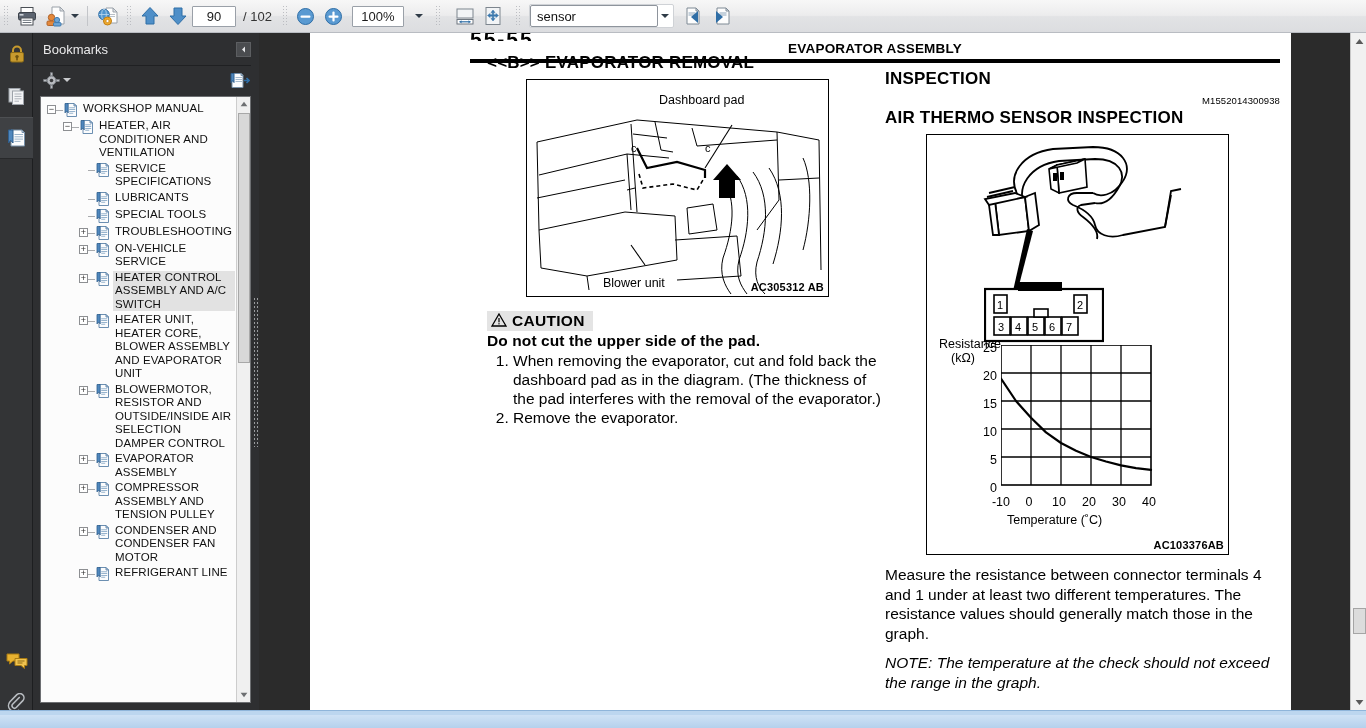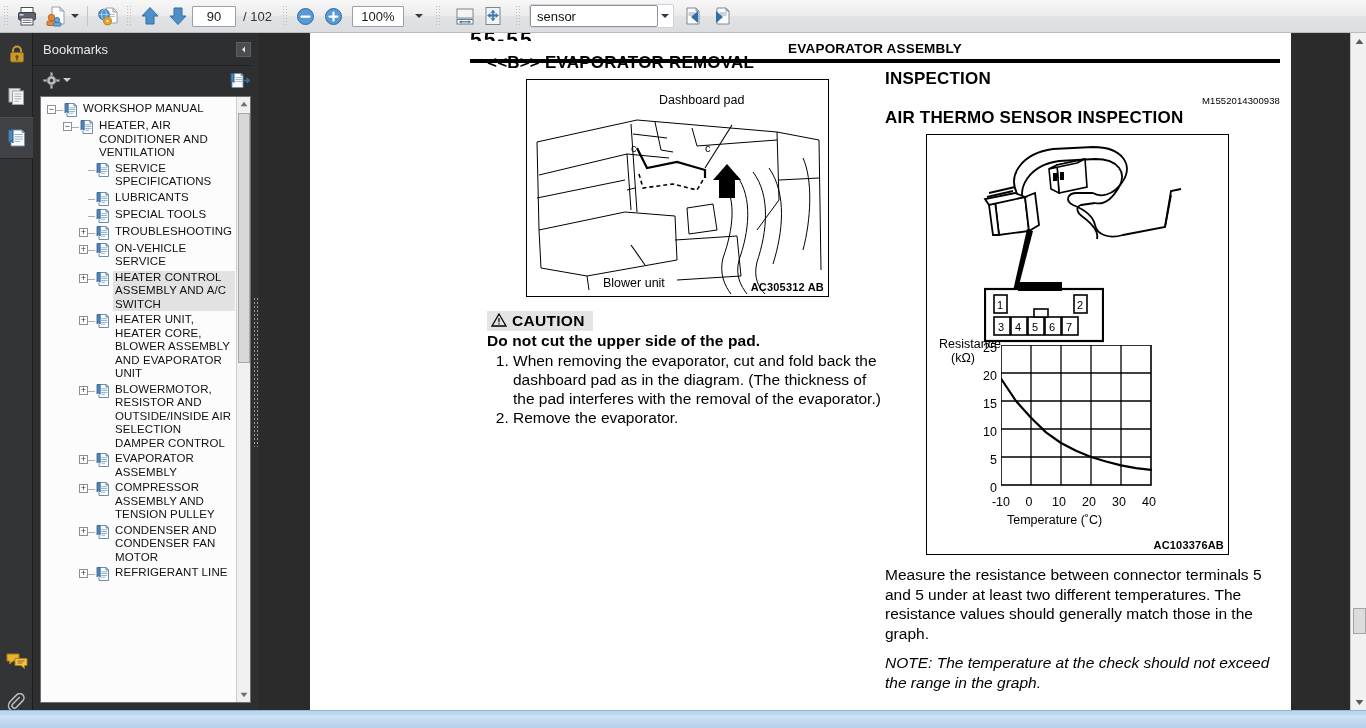--- a/index.html
+++ b/index.html
@@ -779,21 +779,21 @@
                 <line x1="0" y1="84" x2="150" y2="84"></line>
                 <line x1="0" y1="112" x2="150" y2="112"></line>
               </g>
               <polyline id="chart-curve" fill="none" stroke="#000" stroke-width="2.2" stroke-linejoin="round" stroke-linecap="round" points="0.00,33.60 15.00,56.00 30.00,72.80 45.00,87.36 60.00,98.00 75.00,105.84 90.00,112.00 105.00,116.48 120.00,120.40 135.00,123.20 150.00,124.88"></polyline>
             </svg>
           </div>
 
           <span class="figcode">AC103376AB</span>
         </div>
 
-        <div class="body-p">Measure the resistance between connector terminals 5 and 5 under at least two different temperatures. The resistance values should generally match those in the graph.</div>
+        <div class="body-p">Measure the resistance between connector terminals 4 and 1 under at least two different temperatures. The resistance values should generally match those in the graph.</div>
         <div class="body-p note">NOTE: The temperature at the check should not exceed the range in the graph.</div>
       </div>
 
     </div>
   </div>
 
   <div id="vscroll">
     <div class="vs-arrow">
       <svg width="9" height="7" viewBox="0 0 9 7">
           <path d="M4.5 1 L8.4 6 H0.6 Z" fill="#5a5a5a"></path>

